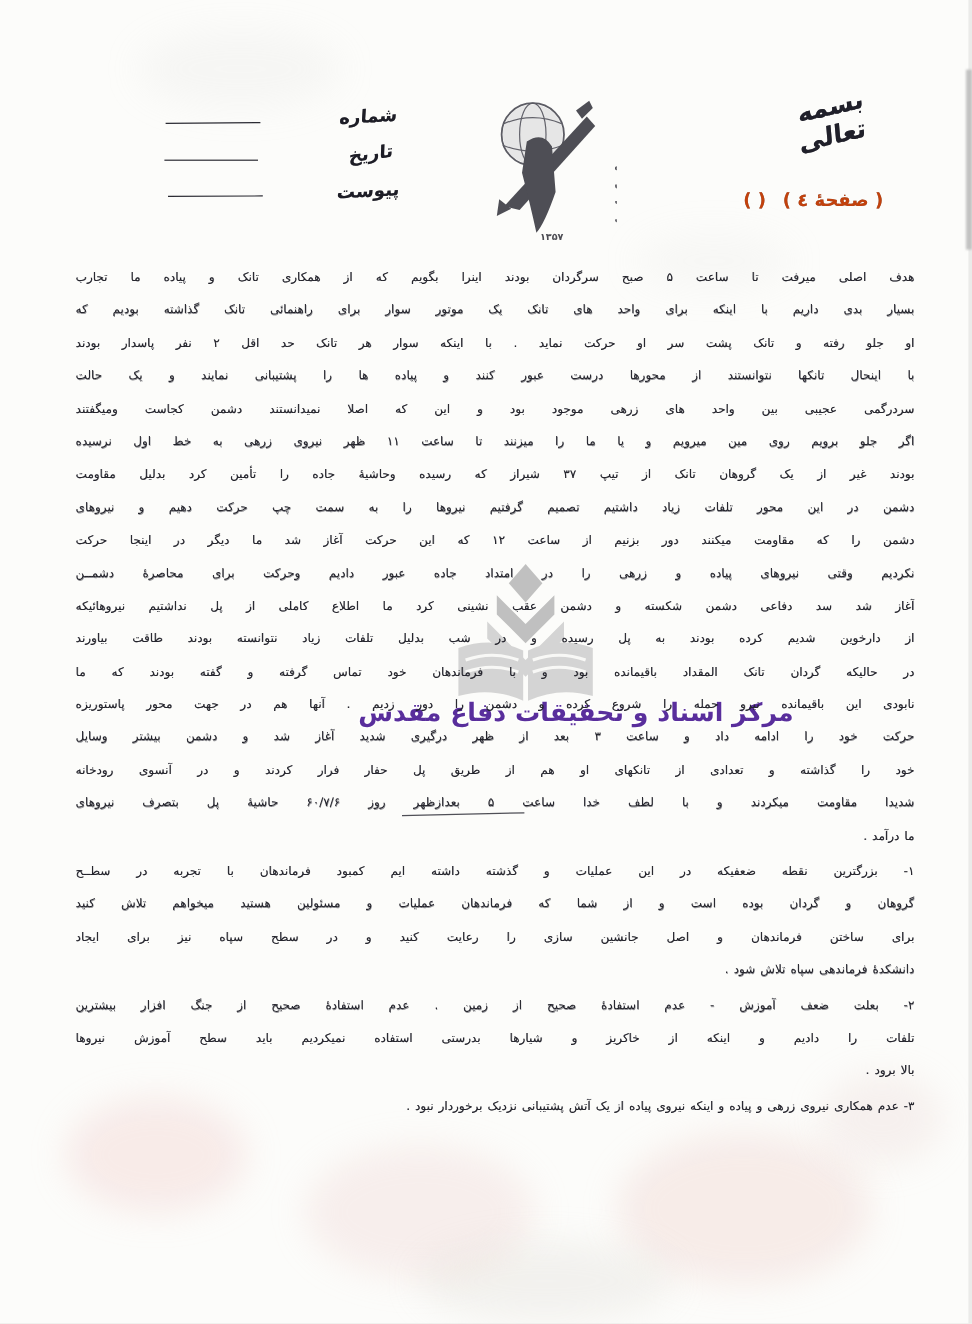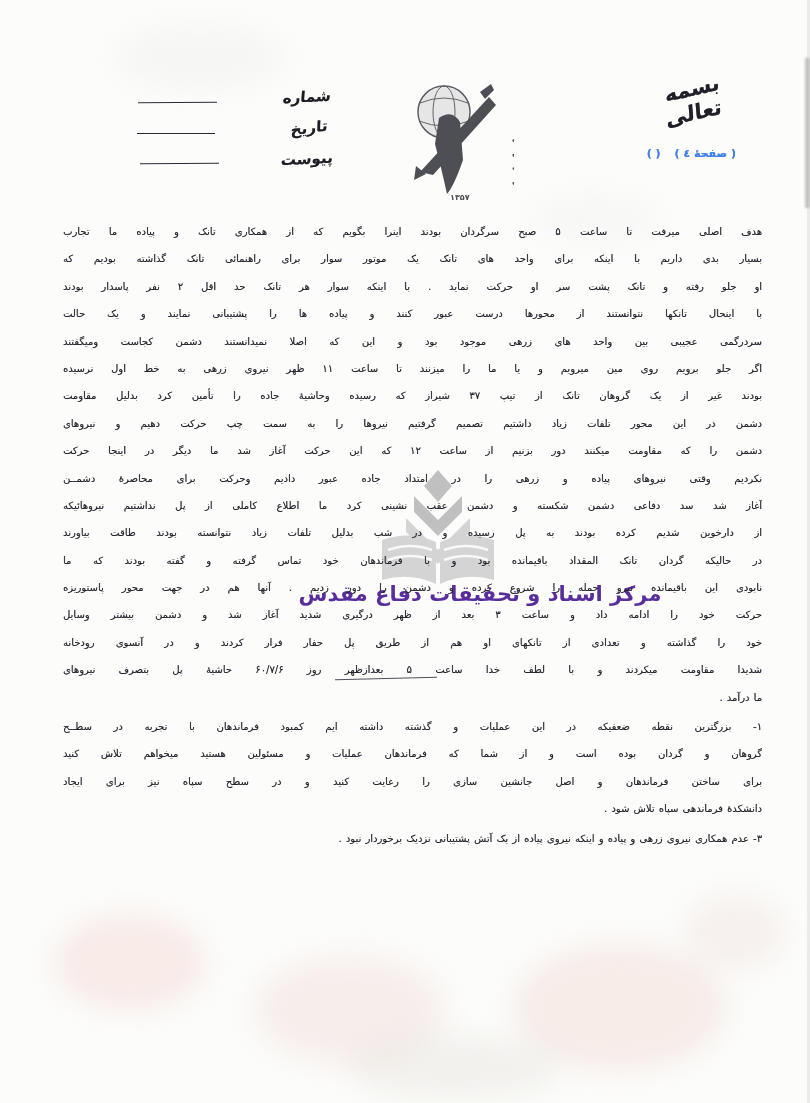--- a/index.html
+++ b/index.html
@@ -31,22 +31,22 @@
     transform:skewX(-7deg) rotate(-3deg);text-shadow:0 0 .4px rgba(20,20,30,.55);
   }
   .fl-number{left:283px;top:88px;}
   .fl-date{left:291px;top:119px;transform:skewX(-10deg) rotate(-8deg);}
   .fl-attach{left:281px;top:150px;}
   .field-line{position:absolute;height:0;border-top:1.7px solid #2b2b33;}
   .ln-number{left:138px;top:102px;width:79px;transform:rotate(-.4deg);}
   .ln-date{left:137px;top:133px;width:78px;}
   .ln-attach{left:140px;top:163px;width:79px;transform:rotate(-.3deg);}
   .page-marker{
-    position:absolute;left:606px;top:147px;width:130px;direction:rtl;
-    font-size:11px;font-weight:bold;color:#3b82f6;
+    position:absolute;left:606px;top:158px;width:130px;direction:rtl;
+    font-size:15px;font-weight:bold;color:#c2410c;
     text-shadow:0 0 .4px rgba(20,20,30,.5);
   }
   .page-marker .gap{display:inline-block;width:14px;}
   .logo{position:absolute;left:392px;top:76px;width:122px;height:128px;opacity:.9;filter:blur(.3px);}
   
   .wm{position:absolute;pointer-events:none;}
   .wm-logo{left:378px;top:468px;width:120px;height:122px;opacity:.62;}
   .wm-text{
     left:295px;top:582px;width:370px;text-align:center;direction:rtl;
     font-size:21px;font-weight:bold;letter-spacing:.5px;opacity:.92;
@@ -161,19 +161,24 @@
         <div class="line">شدیدا مقاومت میکردند و با لطف خدا ساعت ۵ بعدازظهر روز ۶۰/۷/۶ حاشیهٔ پل بتصرف نیروهای</div>
         <div class="line last">ما درآمد .</div>
       </div>
       <div class="para">
         <div class="line">۱- بزرگترین نقطه ضعفیکه در این عملیات و گذشته داشته ایم کمبود فرماندهان با تجربه در سطــح</div>
         <div class="line">گروهان و گردان بوده است و از شما که فرماندهان عملیات و مسئولین هستید میخواهم تلاش کنید</div>
         <div class="line">برای ساختن فرماندهان و اصل جانشین سازی را رعایت کنید و در سطح سپاه نیز برای ایجاد</div>
         <div class="line last">دانشکدهٔ فرماندهی سپاه تلاش شود .</div>
       </div>
       <div class="para">
+        <div class="line">۲- بعلت ضعف آموزش - عدم استفادهٔ صحیح از زمین . عدم استفادهٔ صحیح از جنگ افزار بیشترین</div>
+        <div class="line">تلفات را دادیم و اینکه از خاکریز و شیارها بدرستی استفاده نمیکردیم باید سطح آموزش نیروها</div>
+        <div class="line last">بالا برود .</div>
+      </div>
+      <div class="para">
         <div class="line last">۳- عدم همکاری نیروی زرهی و پیاده و اینکه نیروی پیاده از یک آتش پشتیبانی نزدیک برخوردار نبود .</div>
       </div>
     </div>
 
   <div class="pen-mark"></div>
 
 </div>
 
 </body></html>

